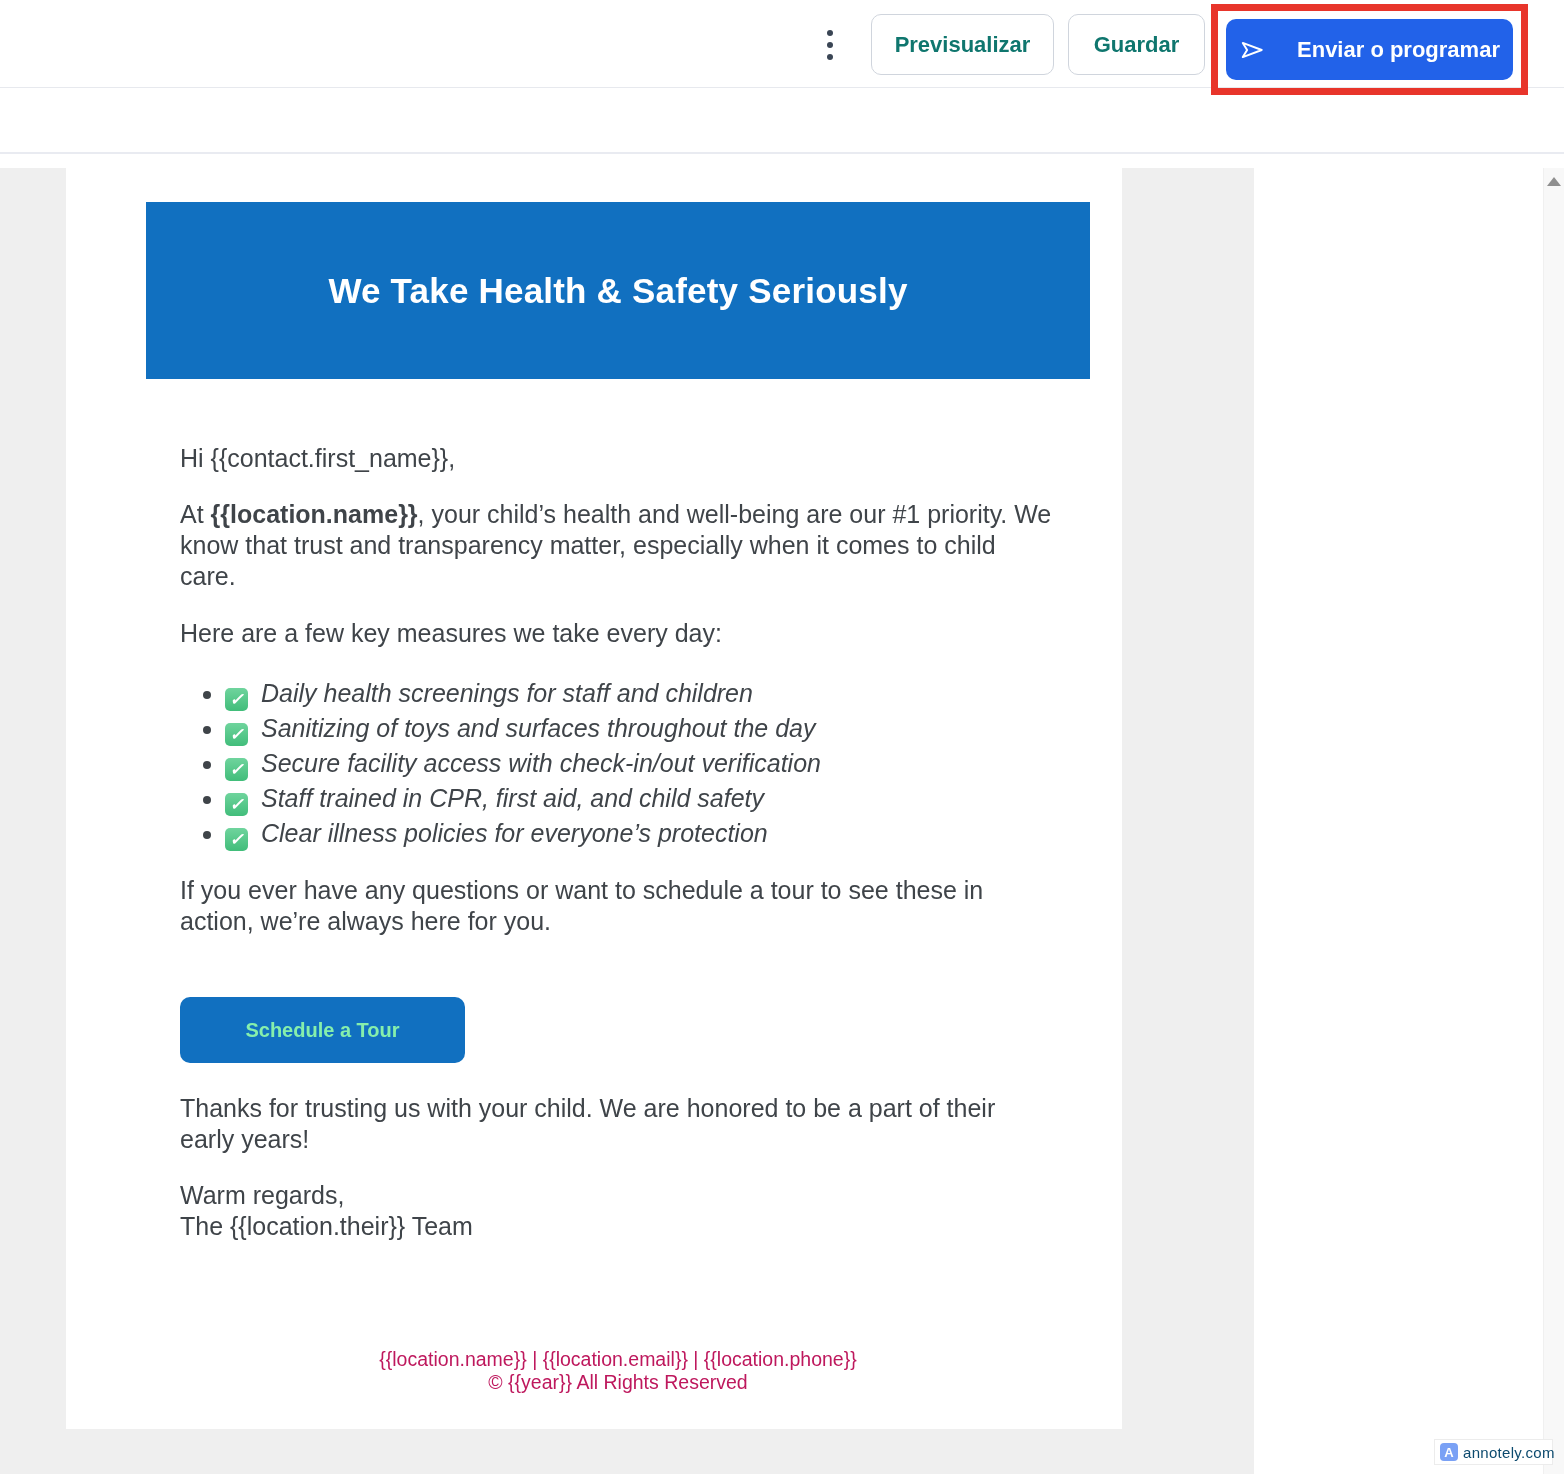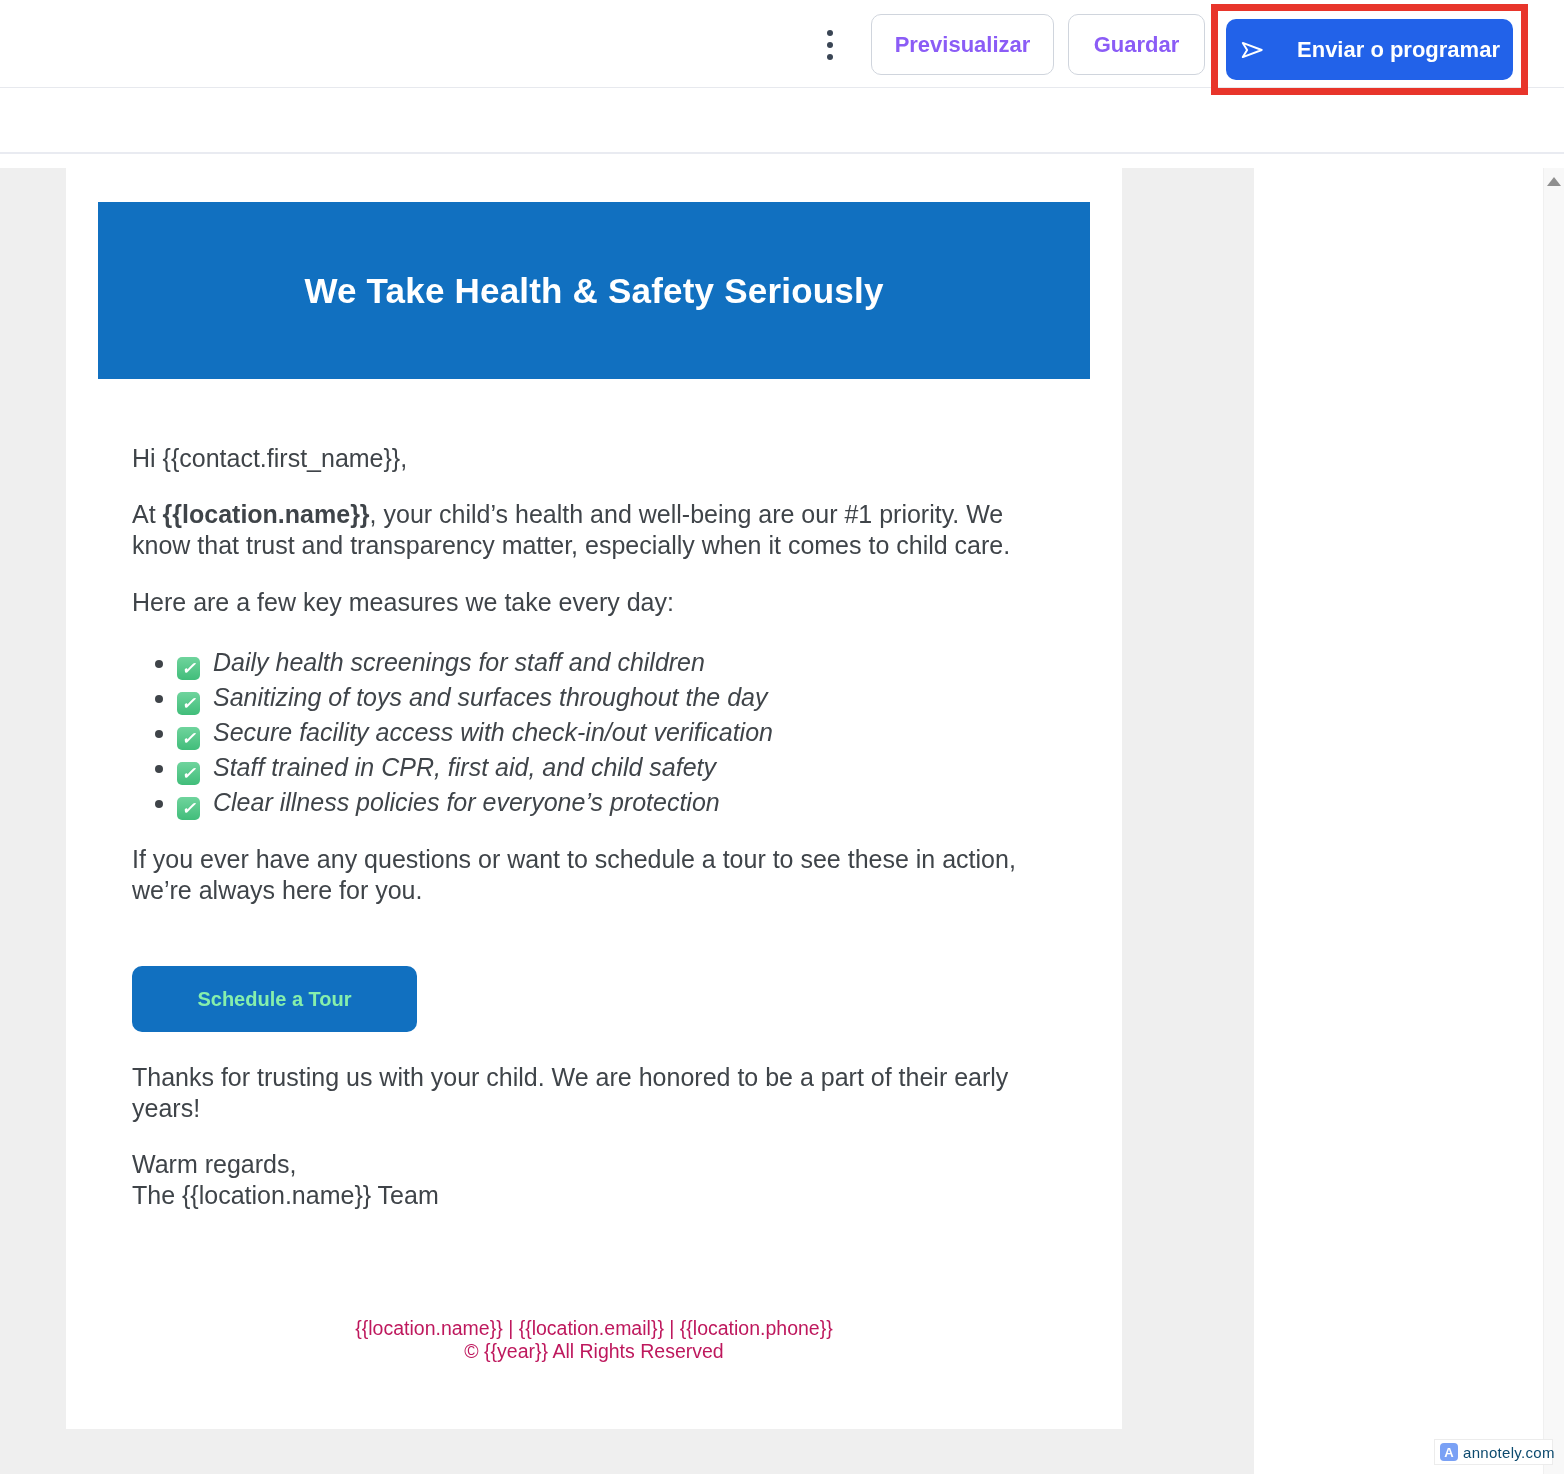--- a/index.html
+++ b/index.html
@@ -41,21 +41,21 @@
   .btn-outline {
     position: absolute;
     top: 14px;
     height: 61px;
     background: #ffffff;
     border: 1px solid #d0d5dd;
     border-radius: 10px;
     font-family: inherit;
     font-size: 22px;
     font-weight: 600;
-    color: #8b5cf6;
+    color: #0f766e;
     cursor: pointer;
   }
   .btn-preview { left: 871px; width: 183px; }
   .btn-save   { left: 1068px; width: 137px; }
 
   .annotation-box {
     position: absolute;
     left: 1211px; top: 4px;
     width: 317px; height: 91px;
     border: 7px solid #e8352b;
@@ -92,20 +92,21 @@
     left: 0; top: 168px;
     width: 1254px; height: 1306px;
     background: #efefef;
   }
   .email-canvas {
     position: absolute;
     left: 66px; top: 168px;
     width: 1056px; height: 1261px;
     background: #ffffff;
     padding-top: 34px;
+    padding-left: 48px;
   }
 
   .banner {
     margin: 0 32px;
     height: 177px;
     background: #1170c0;
     display: flex; align-items: center; justify-content: center;
   }
   .banner-title {
     margin: 0;
@@ -267,21 +268,21 @@
       </ul>
 
       <p class="questions">If you ever have any questions or want to schedule a tour to see these in action, we’re always here for you.</p>
 
       <button class="cta-btn">Schedule a Tour</button>
 
       <p class="thanks">Thanks for trusting us with your child. We are honored to be a part of their early years!</p>
 
       <p class="signoff">
         <span>Warm regards,</span><br>
-        <span>The {{location.name}} Team</span>
+        <span>The {{location.their}} Team</span>
       </p>
 
       <div class="email-footer">
         <div>{{location.name}} | {{location.email}} | {{location.phone}}</div>
         <div>© {{year}} All Rights Reserved</div>
       </div>
 
     </div>
   </div>
 

